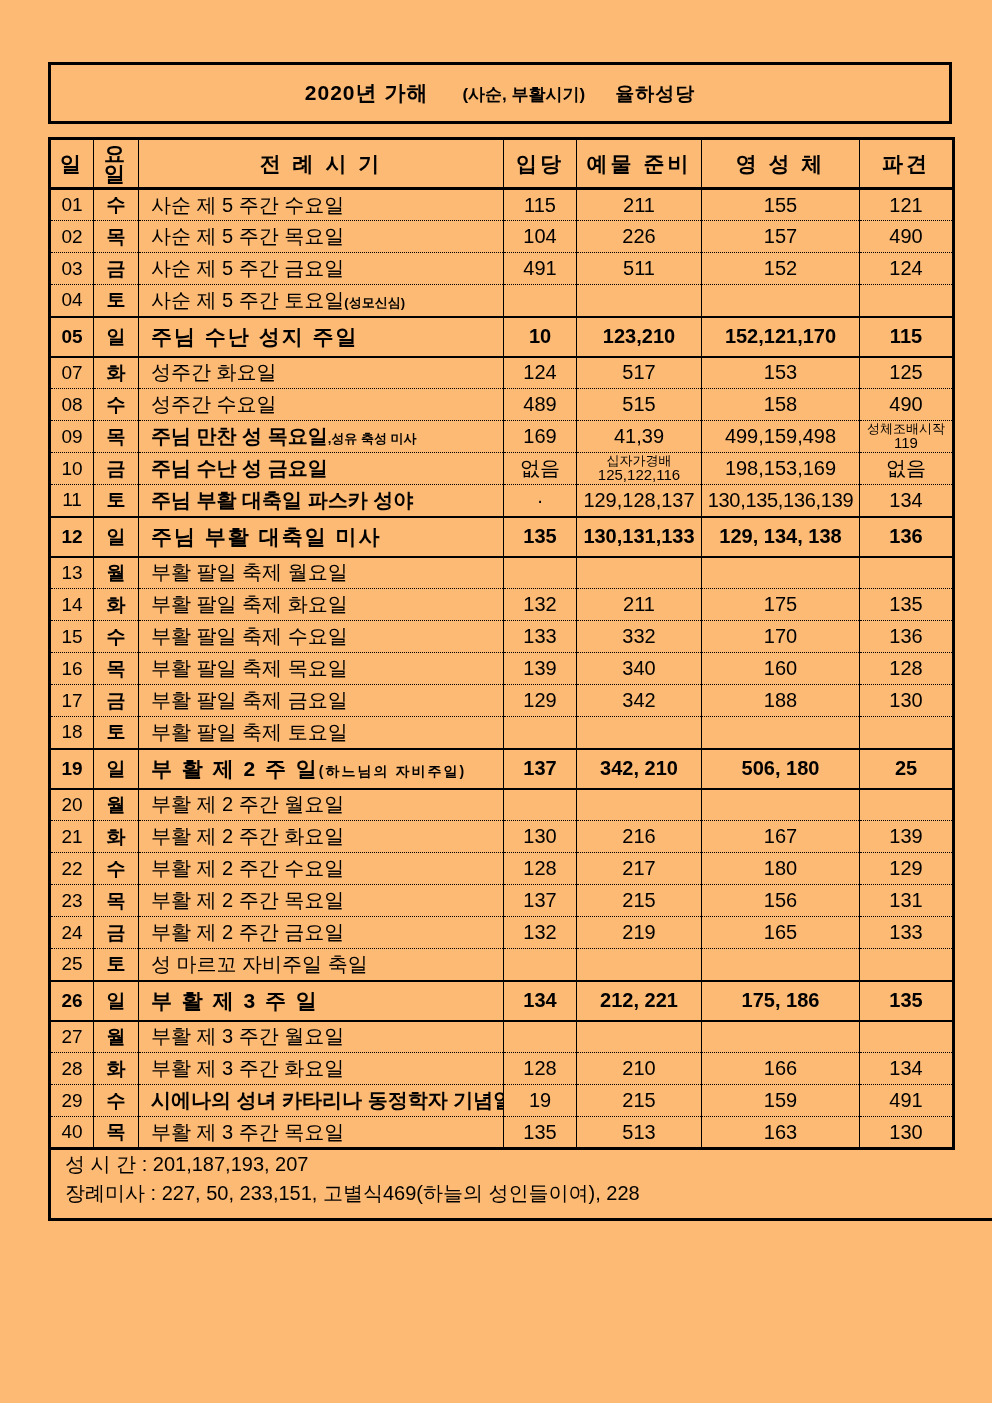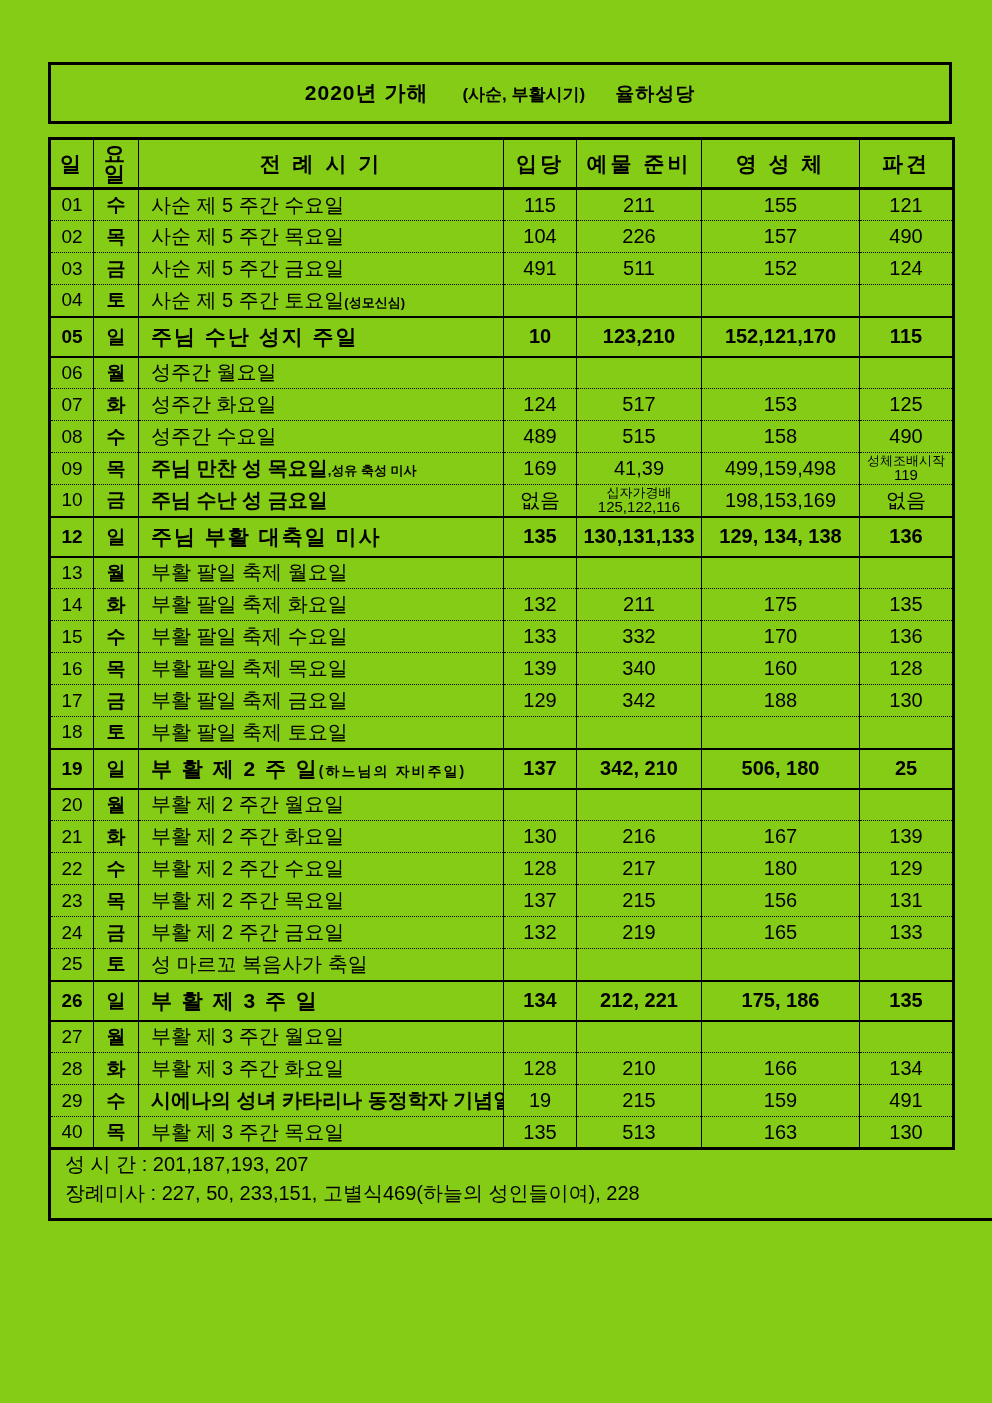--- a/index.html
+++ b/index.html
@@ -6,21 +6,21 @@
   html, body {
     margin: 0; padding: 0;
     background: #ffffff;
     width: 992px; height: 1403px;
     font-family: "Liberation Sans", "DejaVu Sans", sans-serif;
     color: #000;
   }
   #page {
     position: relative;
     width: 992px; height: 1403px;
-    background: #84cc16;
+    background: #fdba74;
     padding: 62px 40px 0 48px;
   }
 
   
   .title-box {
     border: 3px solid #000;
     height: 62px;
     display: flex;
     align-items: center;
     justify-content: center;
@@ -191,29 +191,20 @@
         <tr class="r sunday top-solid sep-solid">
           <td class="day">05</td>
           <td class="dow">일</td>
           <td class="desc">주님 수난 성지 주일</td>
           <td>10</td>
           <td>123,210</td>
           <td>152,121,170</td>
           <td>115</td>
         </tr>
         <tr class="r">
-          <td class="day">06</td>
-          <td class="dow">월</td>
-          <td class="desc">성주간 월요일</td>
-          <td></td>
-          <td></td>
-          <td></td>
-          <td></td>
-        </tr>
-        <tr class="r">
           <td class="day">07</td>
           <td class="dow">화</td>
           <td class="desc">성주간 화요일</td>
           <td>124</td>
           <td>517</td>
           <td>153</td>
           <td>125</td>
         </tr>
         <tr class="r">
           <td class="day">08</td>
@@ -241,20 +232,29 @@
           <td class="dow">금</td>
           <td class="desc">주님 수난 성 금요일</td>
           <td class="tiny">없음</td>
           <td class="two-line">
             <span class="note-line">십자가경배</span>
             <span class="val-line">125,122,116</span>
           </td>
           <td class="tiny">198,153,169</td>
           <td class="tiny">없음</td>
         </tr>
+        <tr class="r feast sep-solid">
+          <td class="day">11</td>
+          <td class="dow">토</td>
+          <td class="desc">주님 부활 대축일 파스카 성야</td>
+          <td>·</td>
+          <td class="tiny">129,128,137</td>
+          <td class="xs">130,135,136,139</td>
+          <td>134</td>
+        </tr>
         <tr class="r sunday top-solid sep-solid">
           <td class="day">12</td>
           <td class="dow">일</td>
           <td class="desc">주님 부활 대축일 미사</td>
           <td>135</td>
           <td>130,131,133</td>
           <td>129, 134, 138</td>
           <td>136</td>
         </tr>
         <tr class="r">
@@ -361,21 +361,21 @@
           <td class="dow">금</td>
           <td class="desc">부활 제 2 주간 금요일</td>
           <td>132</td>
           <td>219</td>
           <td>165</td>
           <td>133</td>
         </tr>
         <tr class="r sep-solid">
           <td class="day">25</td>
           <td class="dow">토</td>
-          <td class="desc">성 마르꼬 복음사가 축일</td>
+          <td class="desc">성 마르꼬 자비주일 축일</td>
           <td></td>
           <td></td>
           <td></td>
           <td></td>
         </tr>
         <tr class="r sunday top-solid sep-solid">
           <td class="day">26</td>
           <td class="dow">일</td>
           <td class="desc">부 활  제 3  주 일</td>
           <td>134</td>

